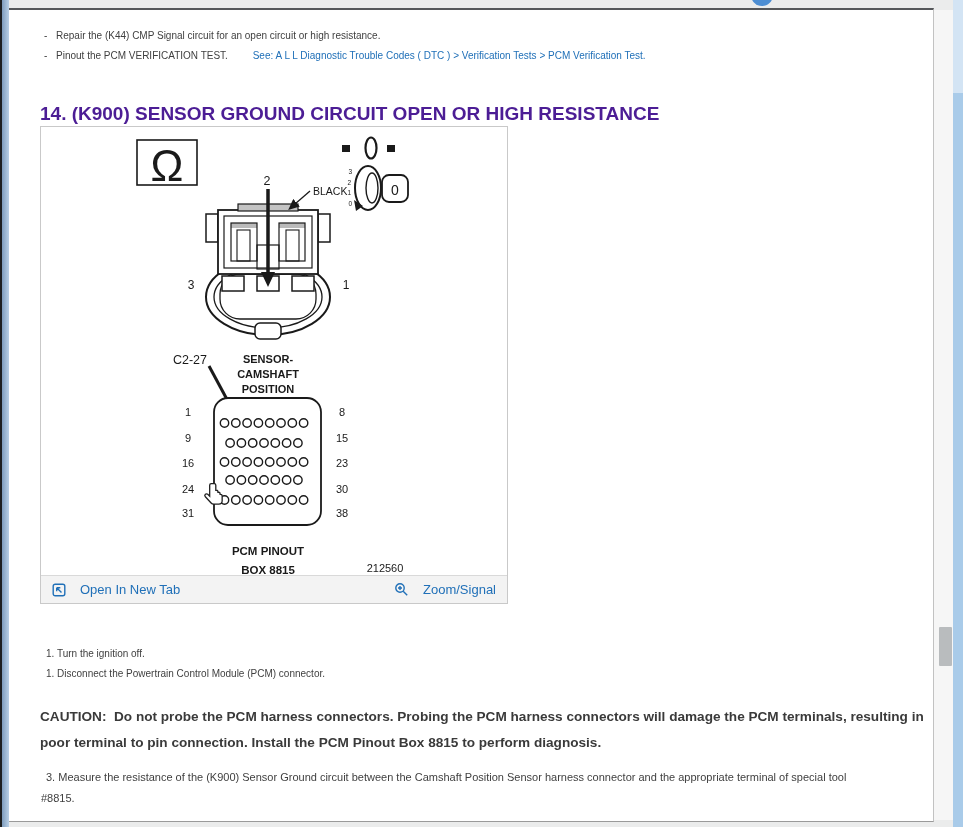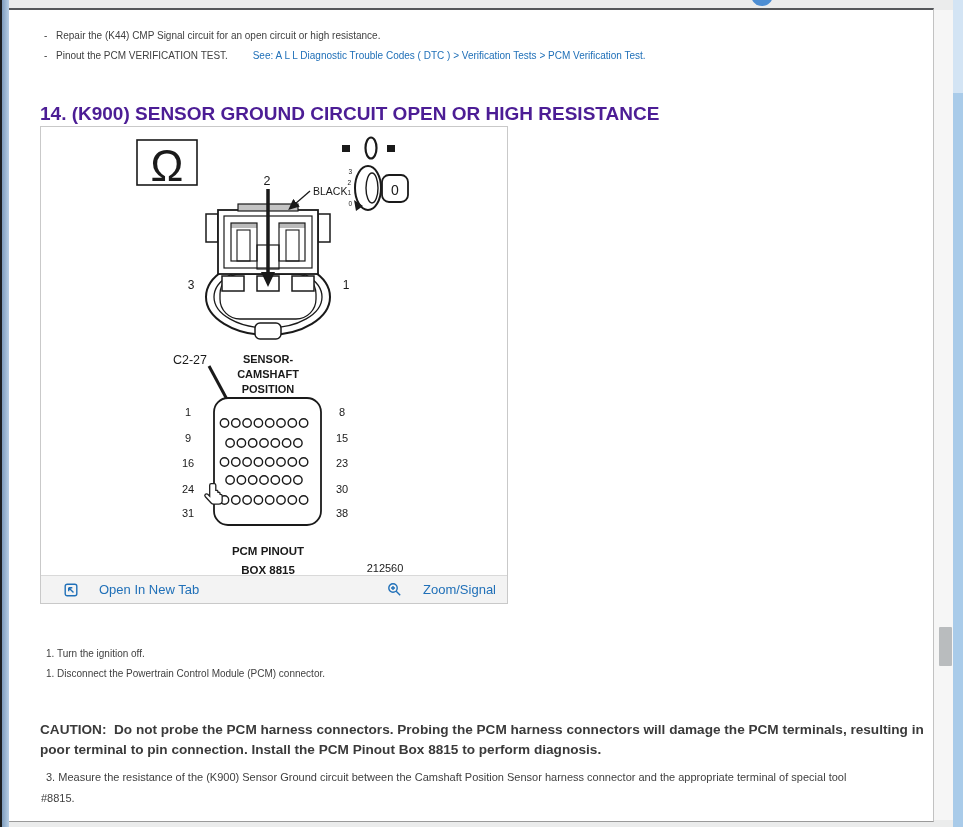--- a/index.html
+++ b/index.html
@@ -17,31 +17,31 @@
          border-top:2px solid #55575a;border-right:1px solid #c2c2c2;border-bottom:1px solid #9a9a9a;}
   .scroll-track{position:absolute;left:934px;top:10px;width:19px;height:810px;background:#f6f6f6;}
   .scroll-thumb{position:absolute;left:939px;top:627px;width:13px;height:39px;background:#b9bcbe;border-radius:1px;}
   
   .bullets{position:absolute;left:44px;top:26px;font-size:10px;color:#3f3f3f;line-height:20px;}
   .bullet-row{white-space:nowrap;}
   .dash{display:inline-block;width:12px;}
   .doc-link{color:#2070b8;text-decoration:none;cursor:pointer;margin-left:22px;}
   .heading{position:absolute;left:40px;top:88px;font-size:19px;font-weight:bold;color:#4c1d95;margin-top:15px;}
   .steps{position:absolute;left:46px;top:644px;font-size:10px;color:#3f3f3f;line-height:20px;}
-  .caution{position:absolute;left:40px;top:720px;width:892px;font-size:13.6px;font-weight:bold;
-           color:#3a3a3a;line-height:20px;}
+  .caution{position:absolute;left:40px;top:704px;width:892px;font-size:13.6px;font-weight:bold;
+           color:#3a3a3a;line-height:26px;}
   .step3{position:absolute;left:41px;top:767px;width:824px;font-size:11px;color:#3f3f3f;
          line-height:21px;text-indent:5px;}
   
   .figure{position:absolute;left:40px;top:126px;width:466px;height:476px;background:#fff;
           border:1px solid #c9c9c9;display:flex;flex-direction:column;}
   .fig-canvas{width:464px;height:448px;background:#fff;}
   .fig-footer{height:27px;background:#f3f3f3;border-top:1px solid #d9d9d9;display:flex;
               align-items:center;justify-content:space-between;padding:0 11px;}
-  .fig-link{display:flex;align-items:center;gap:21px;color:#2070b8;font-size:13px;cursor:pointer;margin-left:12px;}
+  .fig-link{display:flex;align-items:center;gap:14px;color:#2070b8;font-size:13px;cursor:pointer;}
   
   .ln{stroke:#1a1a1a;fill:none;}
   .lnw{stroke:#1a1a1a;fill:#ffffff;}
   .dtxt{fill:#1a1a1a;font-family:"Liberation Sans",sans-serif;}
 </style>
 </head>
 <body>
 
 <div class="screen">
 

